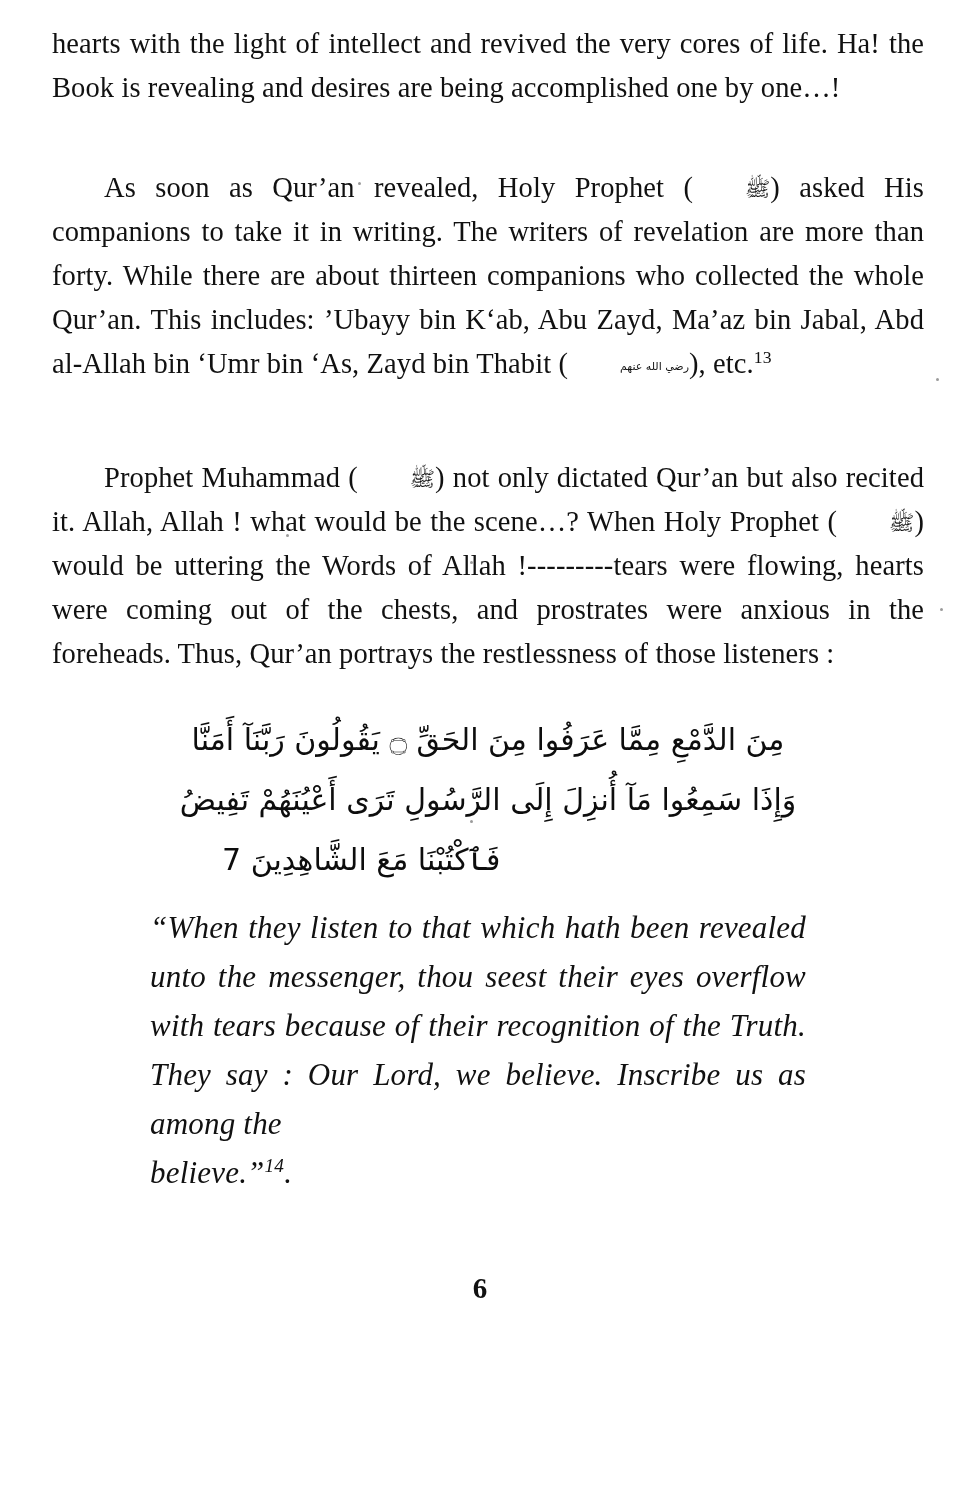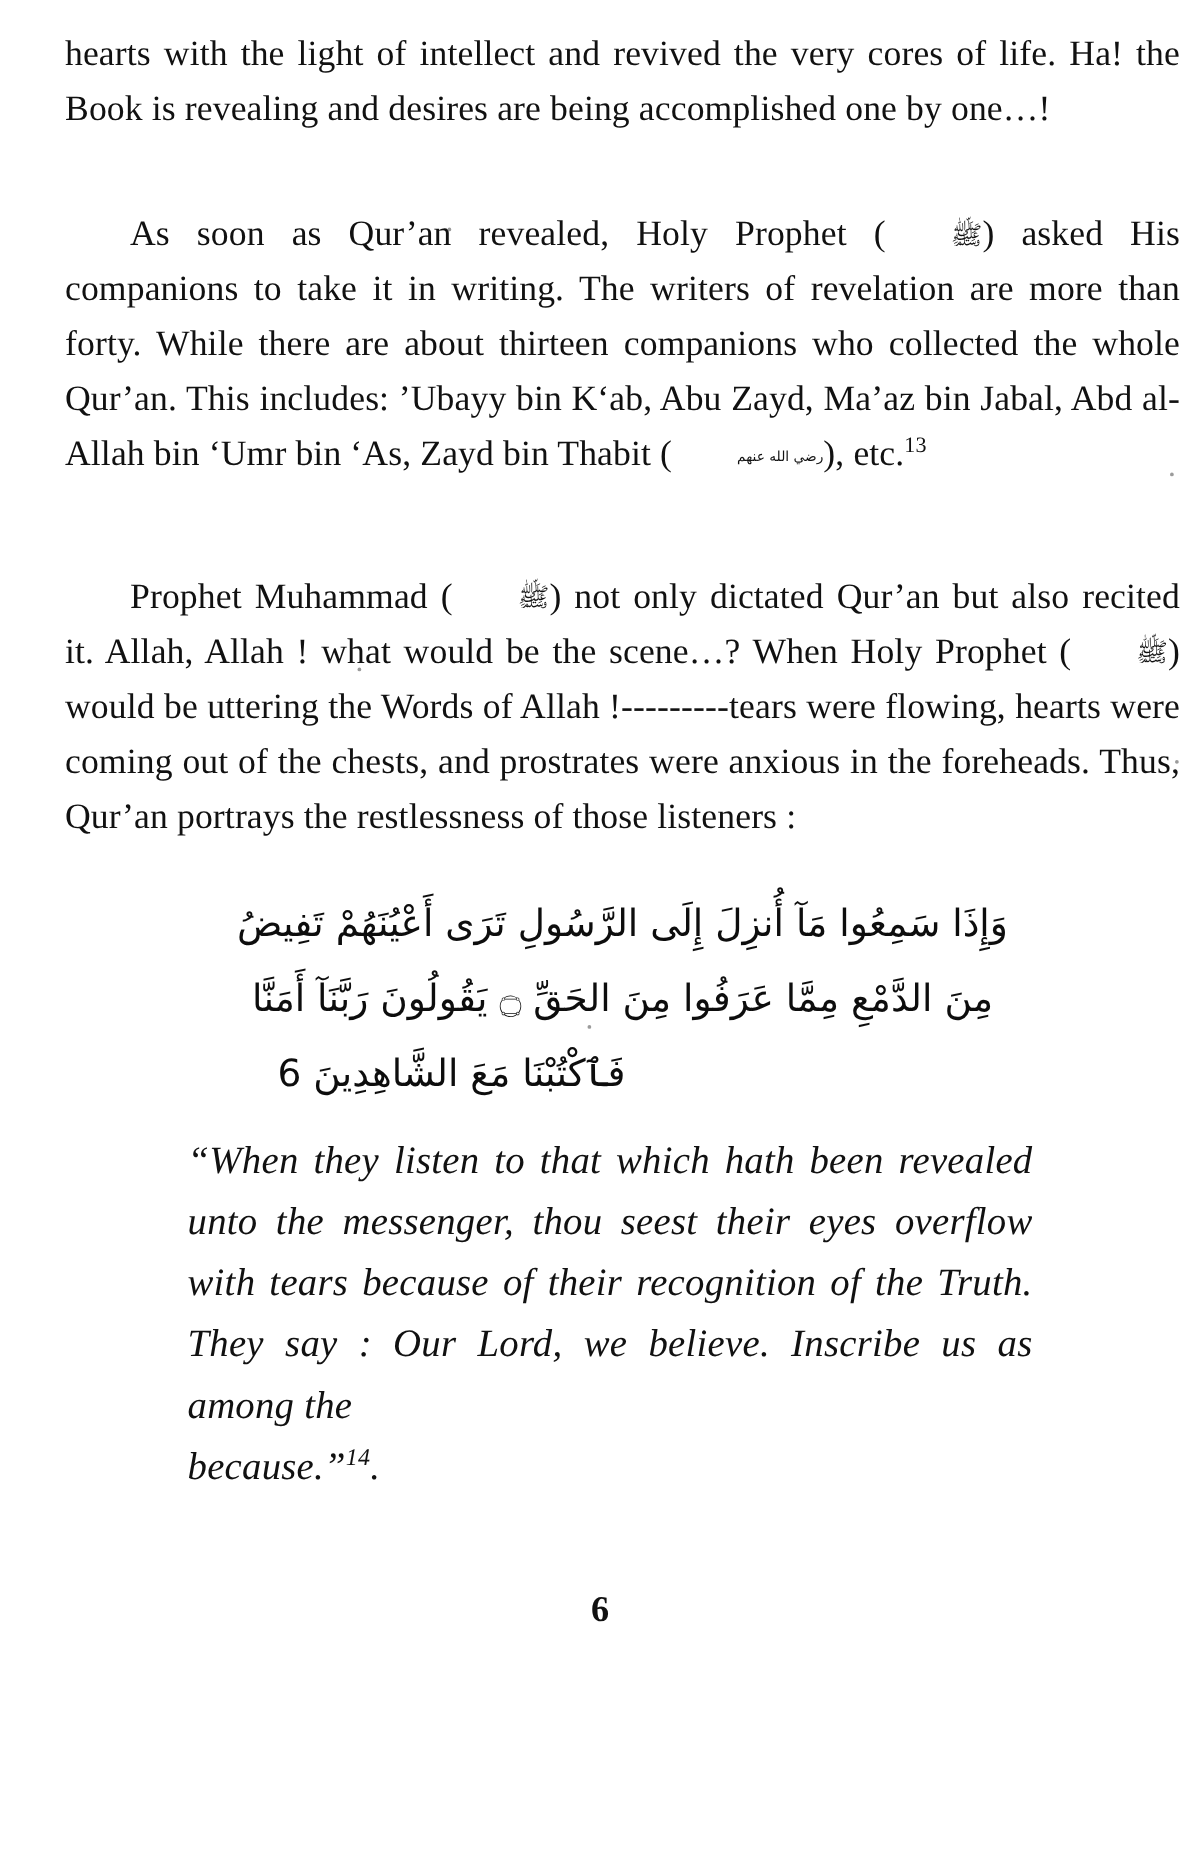--- a/index.html
+++ b/index.html
@@ -14,21 +14,21 @@
     font-family: "Liberation Serif", "DejaVu Serif", serif;
     color: #111111;
     overflow: hidden;
   }
   .page {
     position: absolute;
     left: 0; top: 0;
     width: 960px;
     height: 1339px;
     box-sizing: border-box;
-    padding: 22px 16px 0 52px;
+    padding: 22px 36px 0 52px;
   }
   .para {
     font-size: 28.5px;
     line-height: 1.545;
     text-align: justify;
     text-justify: inter-word;
     margin: 0;
     letter-spacing: 0.1px;
   }
   .para.indent { text-indent: 52px; }
@@ -118,29 +118,29 @@
 
   <p class="para indent"><span>As soon as Qur’an revealed, Holy Prophet (</span><span class="sallam">ﷺ</span><span>) asked His companions to take it in writing. The writers of revelation are more than forty. While there are about thirteen companions who collected the whole Qur’an. This includes: ’Ubayy bin K‘ab, Abu Zayd, Ma’az bin Jabal, Abd al-Allah bin ‘Umr bin ‘As, Zayd bin Thabit (</span><span class="raa">رضي الله عنهم</span><span>), etc.</span><sup>13</sup></p>
 
   <div class="gap-xl"></div>
 
   <p class="para indent"><span>Prophet Muhammad (</span><span class="sallam">ﷺ</span><span>) not only dictated Qur’an but also recited it. Allah, Allah ! what would be the scene…? When Holy Prophet (</span><span class="sallam">ﷺ</span><span>) would be uttering the Words of Allah !---------tears were flowing, hearts were coming out of the chests, and prostrates were anxious in the foreheads. Thus, Qur’an portrays the restlessness of those listeners :</span></p>
 
   <div class="gap-md"></div>
 
   <div class="arabic-block">
+    <span class="arabic-line l2">مِنَ الدَّمْعِ مِمَّا عَرَفُوا مِنَ الحَقِّ ۝ يَقُولُونَ رَبَّنَآ أَمَنَّا</span>
     <span class="arabic-line l1">وَإِذَا سَمِعُوا مَآ أُنزِلَ إِلَى الرَّسُولِ تَرَى أَعْيُنَهُمْ تَفِيضُ</span>
-    <span class="arabic-line l2">مِنَ الدَّمْعِ مِمَّا عَرَفُوا مِنَ الحَقِّ ۝ يَقُولُونَ رَبَّنَآ أَمَنَّا</span>
-    <span class="arabic-line l3">فَٱكْتُبْنَا مَعَ الشَّاهِدِينَ 6</span>
+    <span class="arabic-line l3">فَٱكْتُبْنَا مَعَ الشَّاهِدِينَ 7</span>
   </div>
 
   <div style="height:14px"></div>
 
   <p class="translation"><span>“When they listen to that which hath been revealed unto the messenger, thou seest their eyes overflow with tears because of their recognition of the Truth. They say : Our Lord, we believe. Inscribe us as among the</span>
-    <span class="last-line"><span>because.”</span><sup>14</sup><span>.</span></span></p>
+    <span class="last-line"><span>believe.”</span><sup>14</sup><span>.</span></span></p>
 
   <div class="page-number">6</div>
 
   <span class="speck" style="left:358px; top:182px;"></span>
   <span class="speck" style="left:936px; top:378px;"></span>
   <span class="speck" style="left:286px; top:534px;"></span>
   <span class="speck" style="left:470px; top:561px;"></span>
   <span class="speck" style="left:940px; top:608px;"></span>
   <span class="speck" style="left:470px; top:820px;"></span>
 </div>

